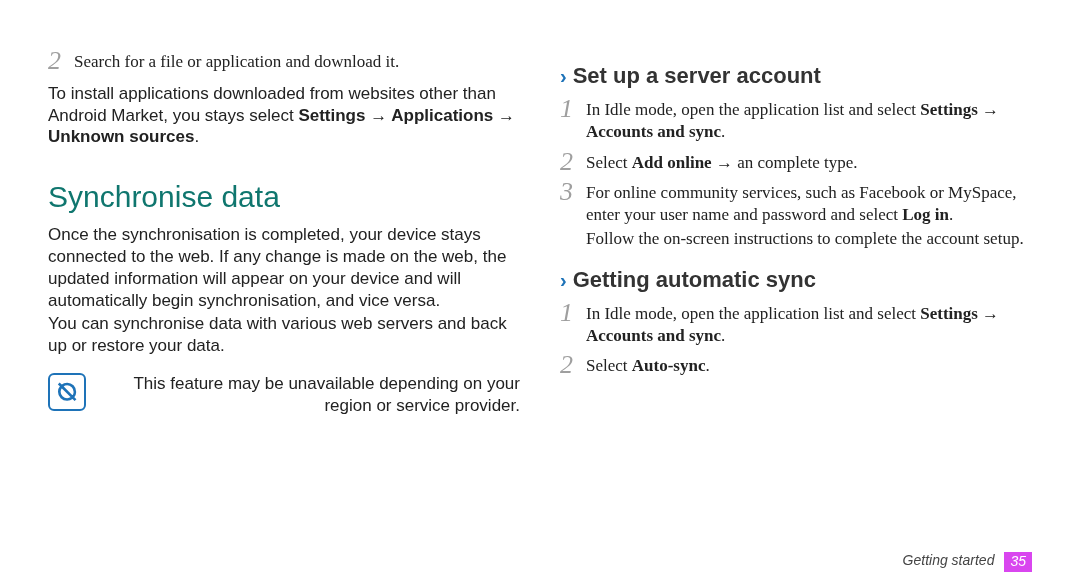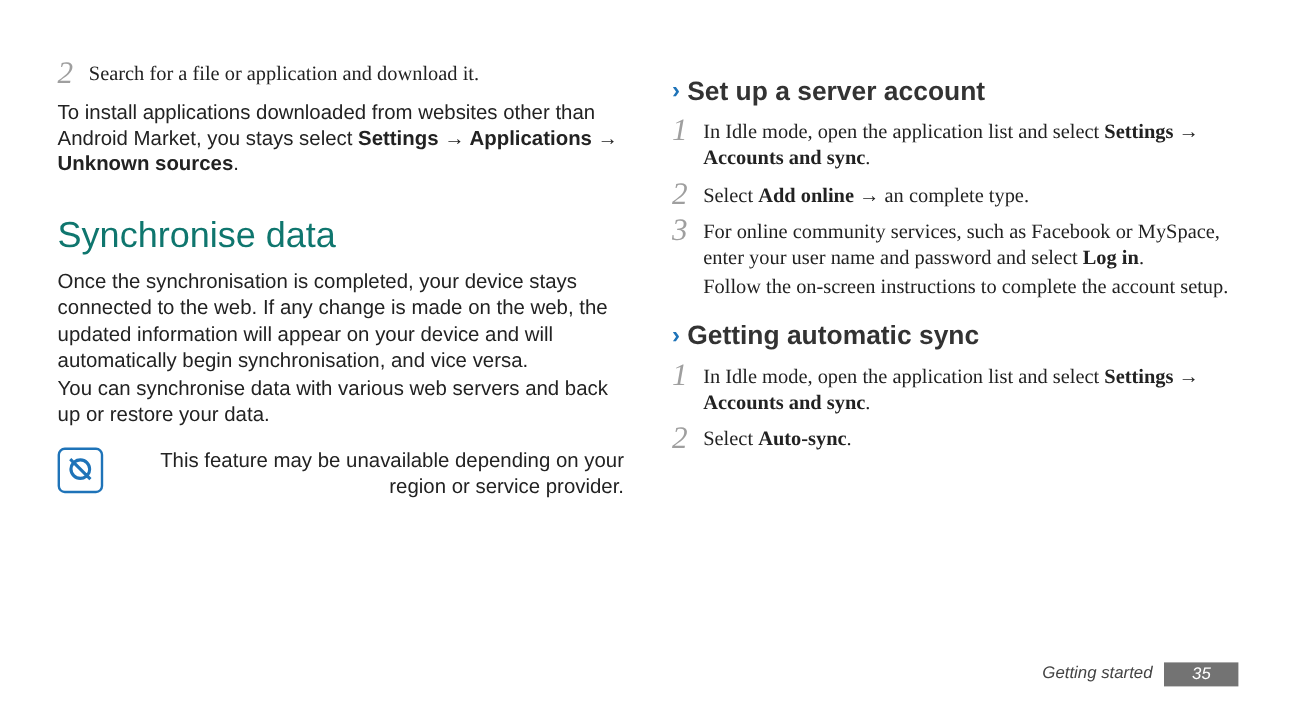--- a/index.html
+++ b/index.html
@@ -116,23 +116,23 @@
     bottom: 14px;
     font-size: 14px;
     display: flex;
     gap: 10px;
   }
   .footer .section {
     font-style: italic;
     color: #444;
   }
   .footer .pnum {
-    background: #737373;
+    background: #d946ef;
     color: #fff;
-    padding: 1px 23px;
+    padding: 1px 6px;
     font-style: italic;
     font-size: 14px;
   }
 </style>
 </head>
 <body>
 
 <div class="page">
 
   <div class="col">

